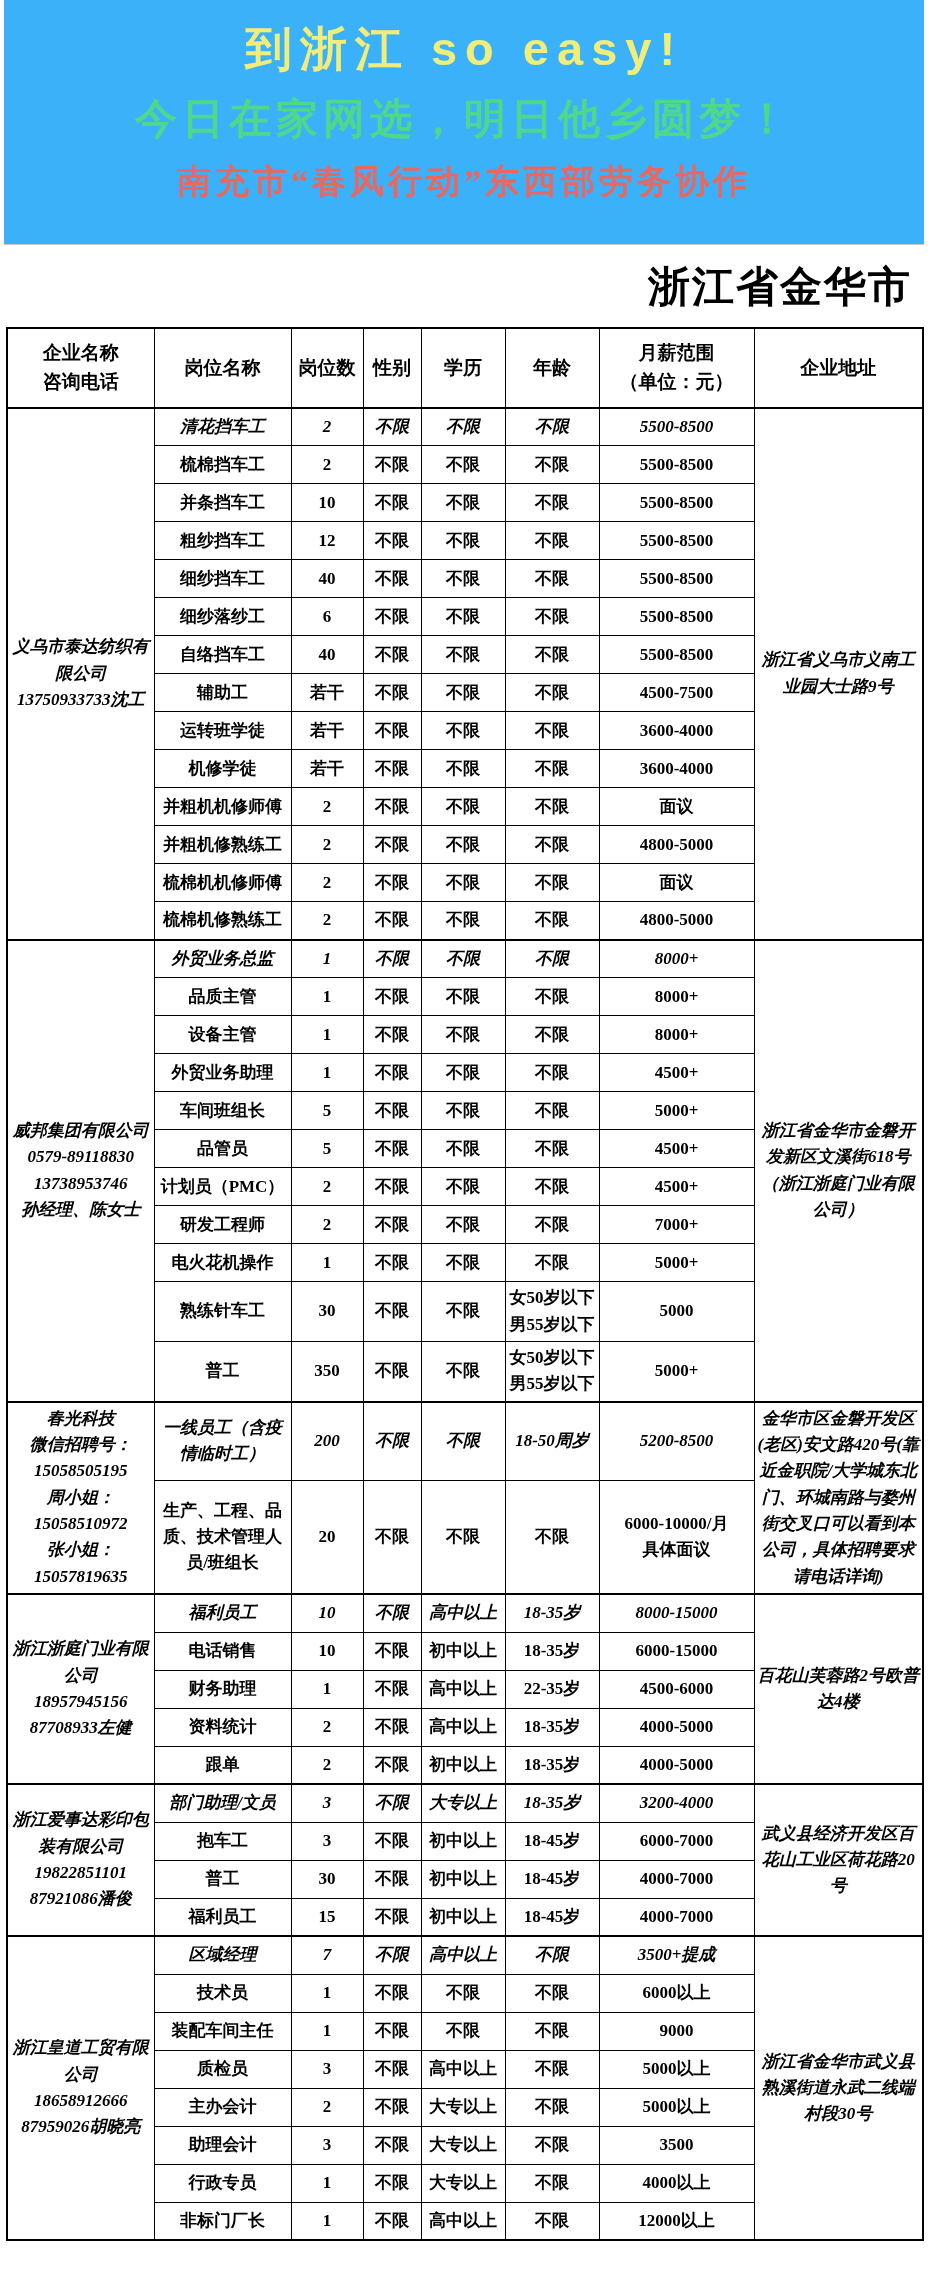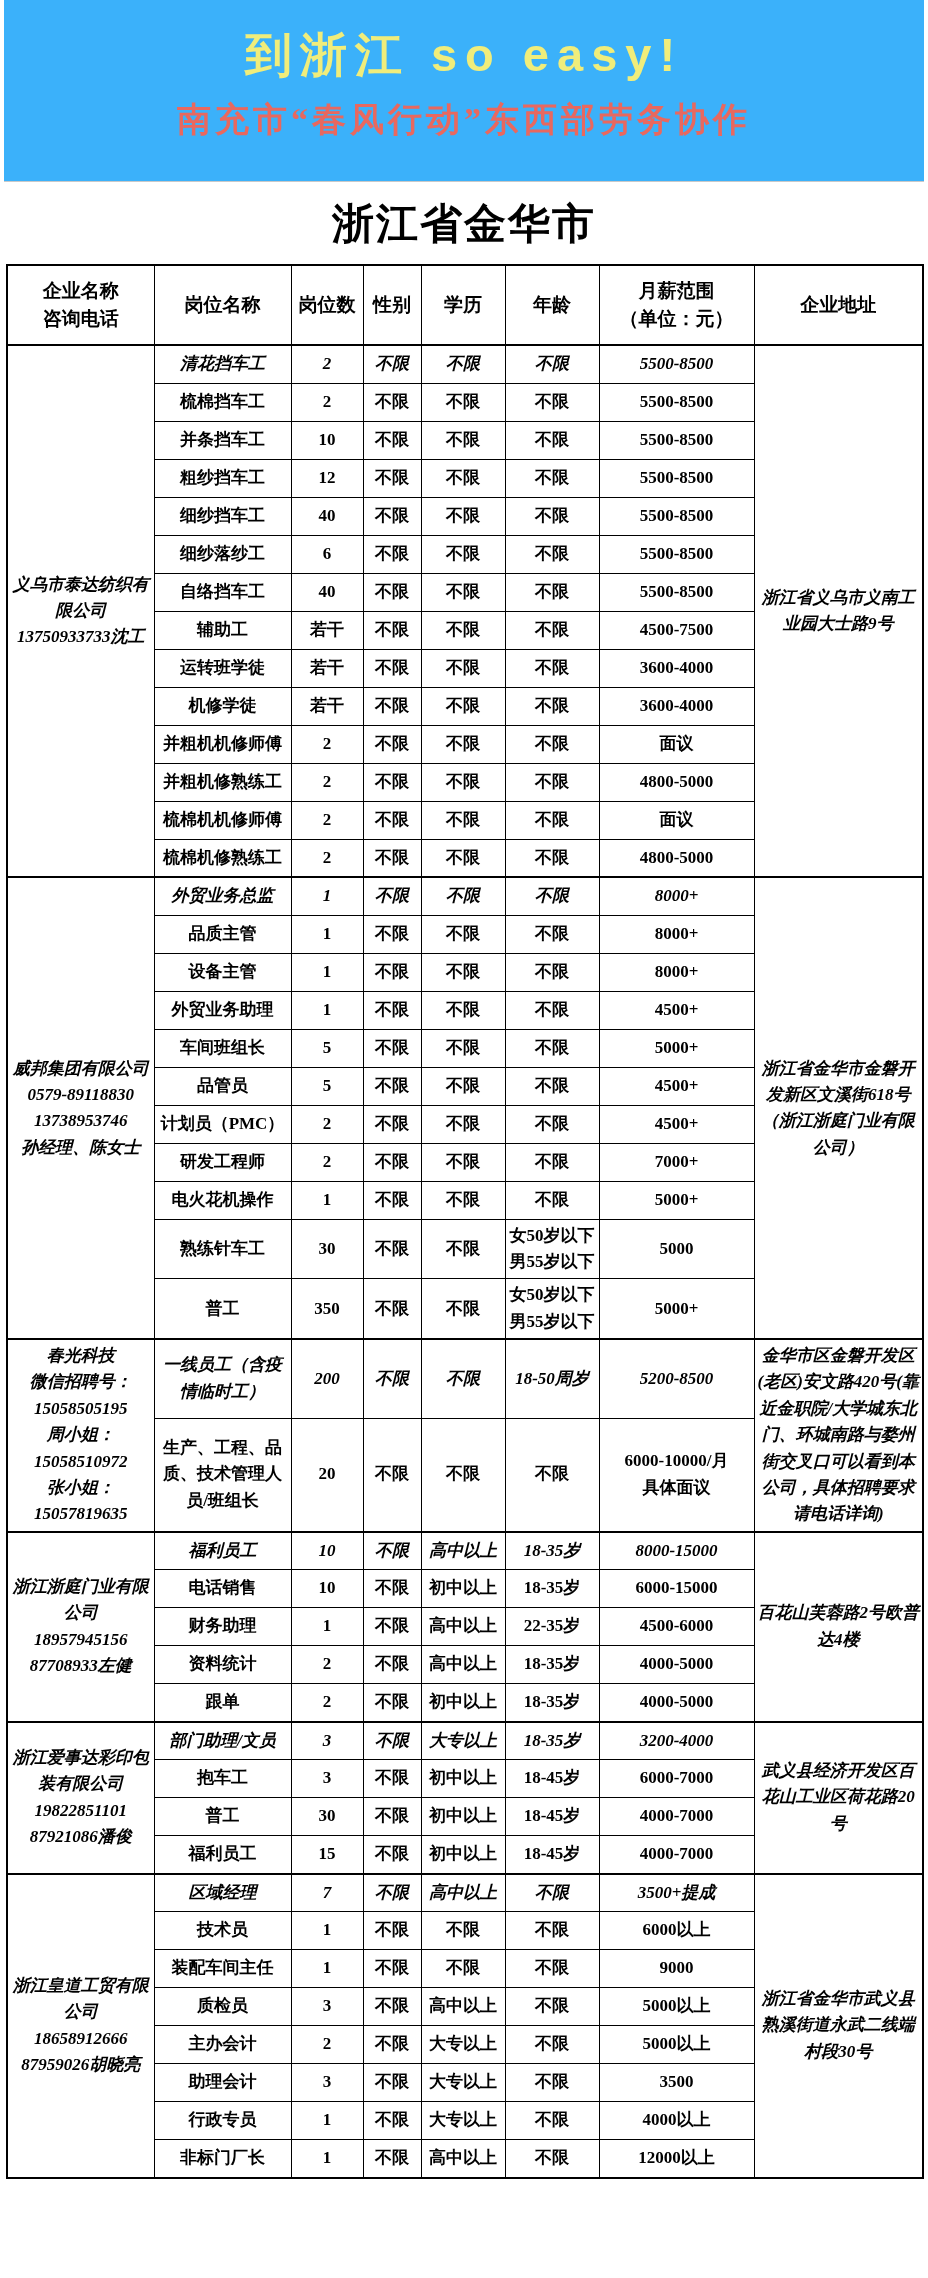--- a/index.html
+++ b/index.html
@@ -6,34 +6,34 @@
   body {
     width: 928px;
     font-family: "Liberation Serif", "DejaVu Serif", serif;
     color: #000;
   }
   
   .banner {
     margin: 0 4px;
     background: #3bb1fa;
     text-align: center;
-    padding: 26px 0 30px 0;
+    padding: 20px 0 30px 0;
     border-bottom: 1px solid #c9c9c9;
     font-family: "Liberation Sans", "DejaVu Sans", sans-serif;
     font-weight: bold;
   }
   .banner .ln { line-height: 1.25; }
   .banner .ln1 { font-size: 47px; letter-spacing: 8px; color: #f0ed7b; margin-bottom: 14px; }
   .banner .ln2 { font-size: 42px; letter-spacing: 5px; color: #4fd88c; margin-bottom: 16px; }
   .banner .ln3 { font-size: 34px; letter-spacing: 4px; color: #e8685f; margin-bottom: 10px; font-family: Liberation Serif, serif; }
   .banner .ln4 { font-size: 34px; letter-spacing: 6px; color: #e8685f; }
   
   .title-box {
-    text-align: center;
-    padding: 14px 0 12px 0;
+    text-align: right;
+    padding: 14px 16px 12px 0;
   }
   .title-box .title {
     font-size: 42px;
     font-weight: bold;
     letter-spacing: 2px;
   }
   
   table.jobs {
     table-layout: fixed;
     border-collapse: collapse;
@@ -56,20 +56,21 @@
   table.jobs tr.head th { font-size: 19px; line-height: 1.5; }
   table.jobs tr.company-first td { border-top: 2px solid #000; font-style: italic; }
   td.company-cell, td.address-cell { line-height: 1.7; font-size: 17px; }
   td.company-cell div { margin: 0; }
 </style>
 </head>
 <body>
 
 <div class="banner" style="background-color: rgb(59, 177, 250);">
   <div class="ln ln1" style="color: rgb(240, 237, 123);">到浙江  so easy!</div>
+  <div class="ln ln2" style="color: rgb(79, 216, 140);">今日在家网选，明日他乡圆梦！</div>
   <div class="ln ln3" style="color: rgb(232, 104, 95);">南充市“春风行动”东西部劳务协作</div>
 </div>
 
 <div class="title-box">
   <span class="title">浙江省金华市</span>
 </div>
 
 <table class="jobs">
   <colgroup>
     <col style="width:147px">

